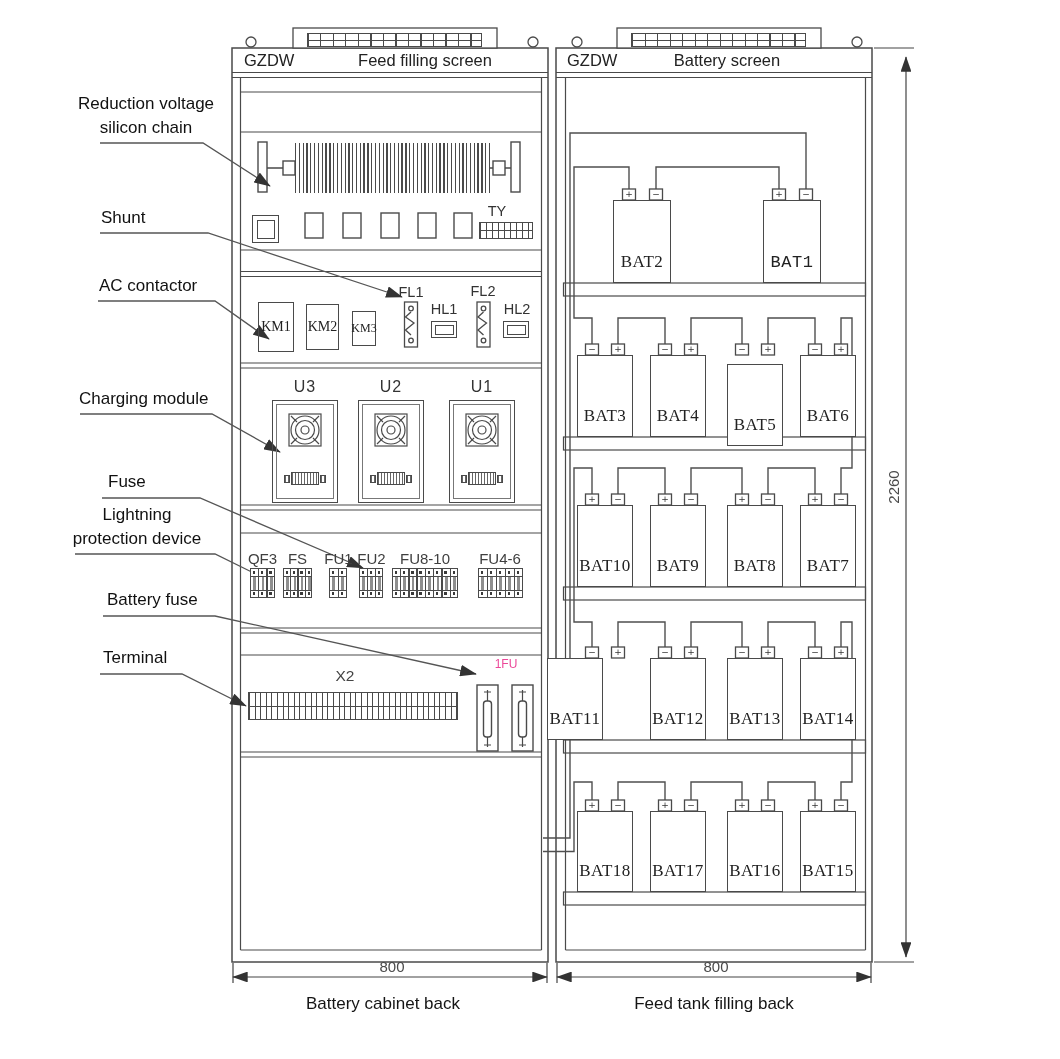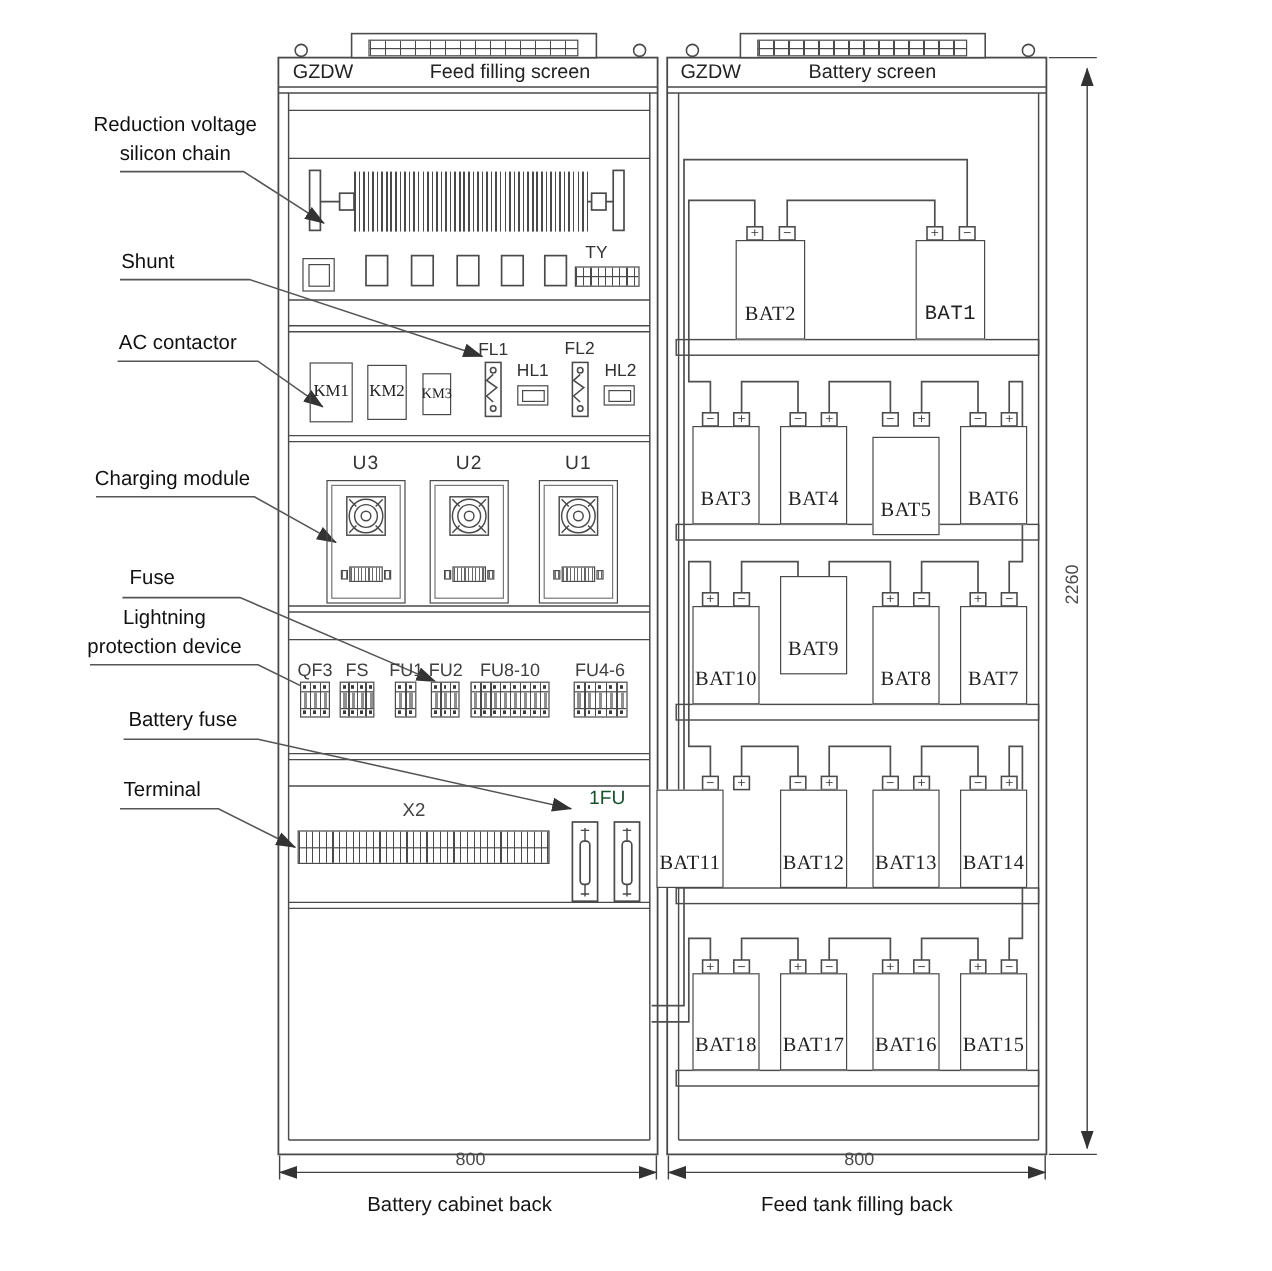--- a/index.html
+++ b/index.html
@@ -322,21 +322,21 @@
 <div class="fuse-lbl" style="left:390px;top:550px;width:70px;">FU8-10</div>
 <div class="fuse-lbl" style="left:465px;top:550px;width:70px;">FU4-6</div>
 <div class="fuse-block" style="left:250px;top:568px;width:25px;height:30px;--p:8.4px;"></div>
 <div class="fuse-block" style="left:283px;top:568px;width:29px;height:30px;--p:7.3px;"></div>
 <div class="fuse-block" style="left:329px;top:568px;width:18px;height:30px;--p:9px;"></div>
 <div class="fuse-block" style="left:359px;top:568px;width:24px;height:30px;--p:8px;"></div>
 <div class="fuse-block" style="left:392px;top:568px;width:66px;height:30px;--p:8.3px;"></div>
 <div class="fuse-block" style="left:478px;top:568px;width:45px;height:30px;--p:9px;"></div>
 
 <div class="comp-lbl" style="left:315px;top:667px;width:60px;font-size:15.5px;color:#444;">X2</div>
-<div class="comp-lbl" style="left:476px;top:657px;width:60px;font-size:16px;color:#14532d;">1FU</div>
+<div class="comp-lbl" style="left:476px;top:657px;width:60px;font-size:12px;color:#ec4899;">1FU</div>
 <div class="grid-strip" style="left:248px;top:692px;width:210px;height:28px;--gp:5.6px;"></div>
 
 <div class="bat" style="left:613px;top:200px;width:58px;height:83px;">
       <span>BAT2</span>
     </div>
 <div class="bat" style="left:763px;top:200px;width:58px;height:83px;font-family:Liberation Mono, monospace;">
       <span>BAT1</span>
     </div>
 <div class="bat" style="left:577px;top:355px;width:56px;height:82px;">
       <span>BAT3</span>
@@ -346,21 +346,21 @@
     </div>
 <div class="bat" style="left:727px;top:364px;width:56px;height:82px;">
       <span>BAT5</span>
     </div>
 <div class="bat" style="left:800px;top:355px;width:56px;height:82px;">
       <span>BAT6</span>
     </div>
 <div class="bat" style="left:577px;top:505px;width:56px;height:82px;">
       <span>BAT10</span>
     </div>
-<div class="bat" style="left:650px;top:480px;width:56px;height:82px;">
+<div class="bat" style="left:650px;top:505px;width:56px;height:82px;">
       <span>BAT9</span>
     </div>
 <div class="bat" style="left:727px;top:505px;width:56px;height:82px;">
       <span>BAT8</span>
     </div>
 <div class="bat" style="left:800px;top:505px;width:56px;height:82px;">
       <span>BAT7</span>
     </div>
 <div class="bat" style="left:547px;top:658px;width:56px;height:82px;">
       <span>BAT11</span>

